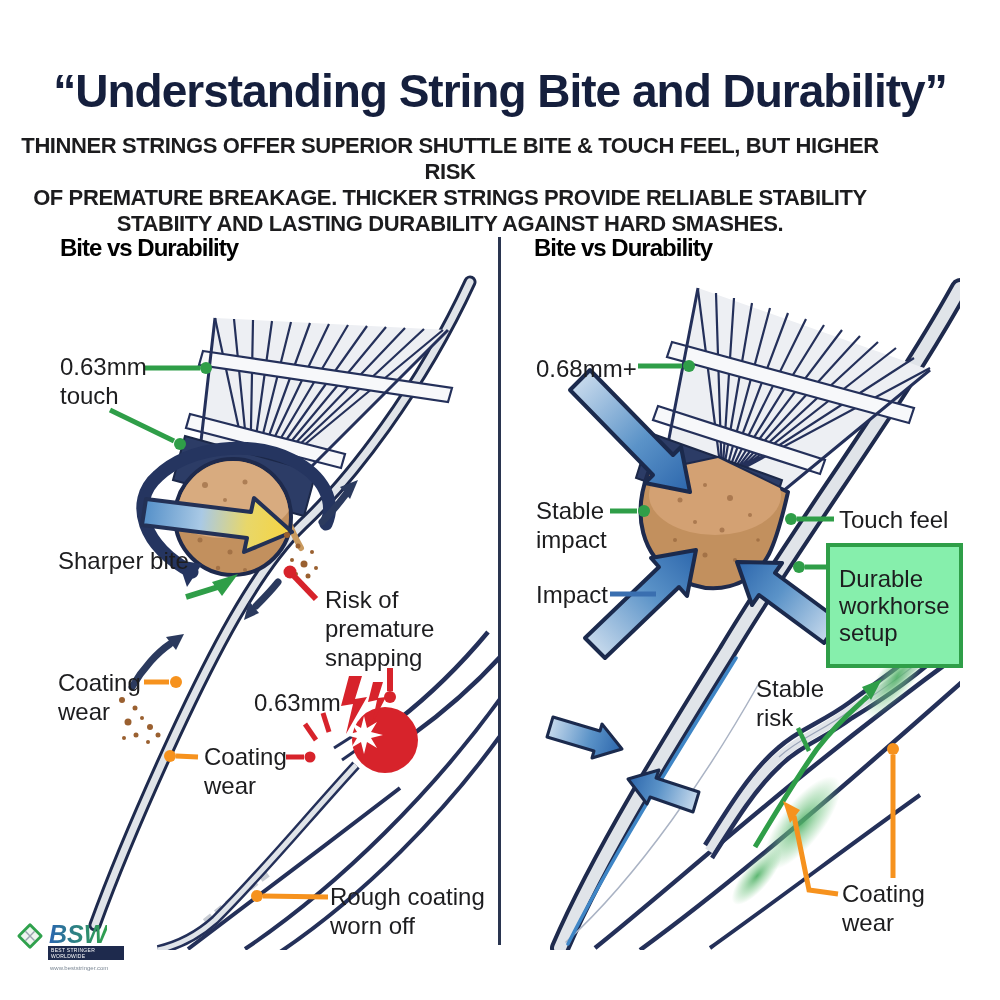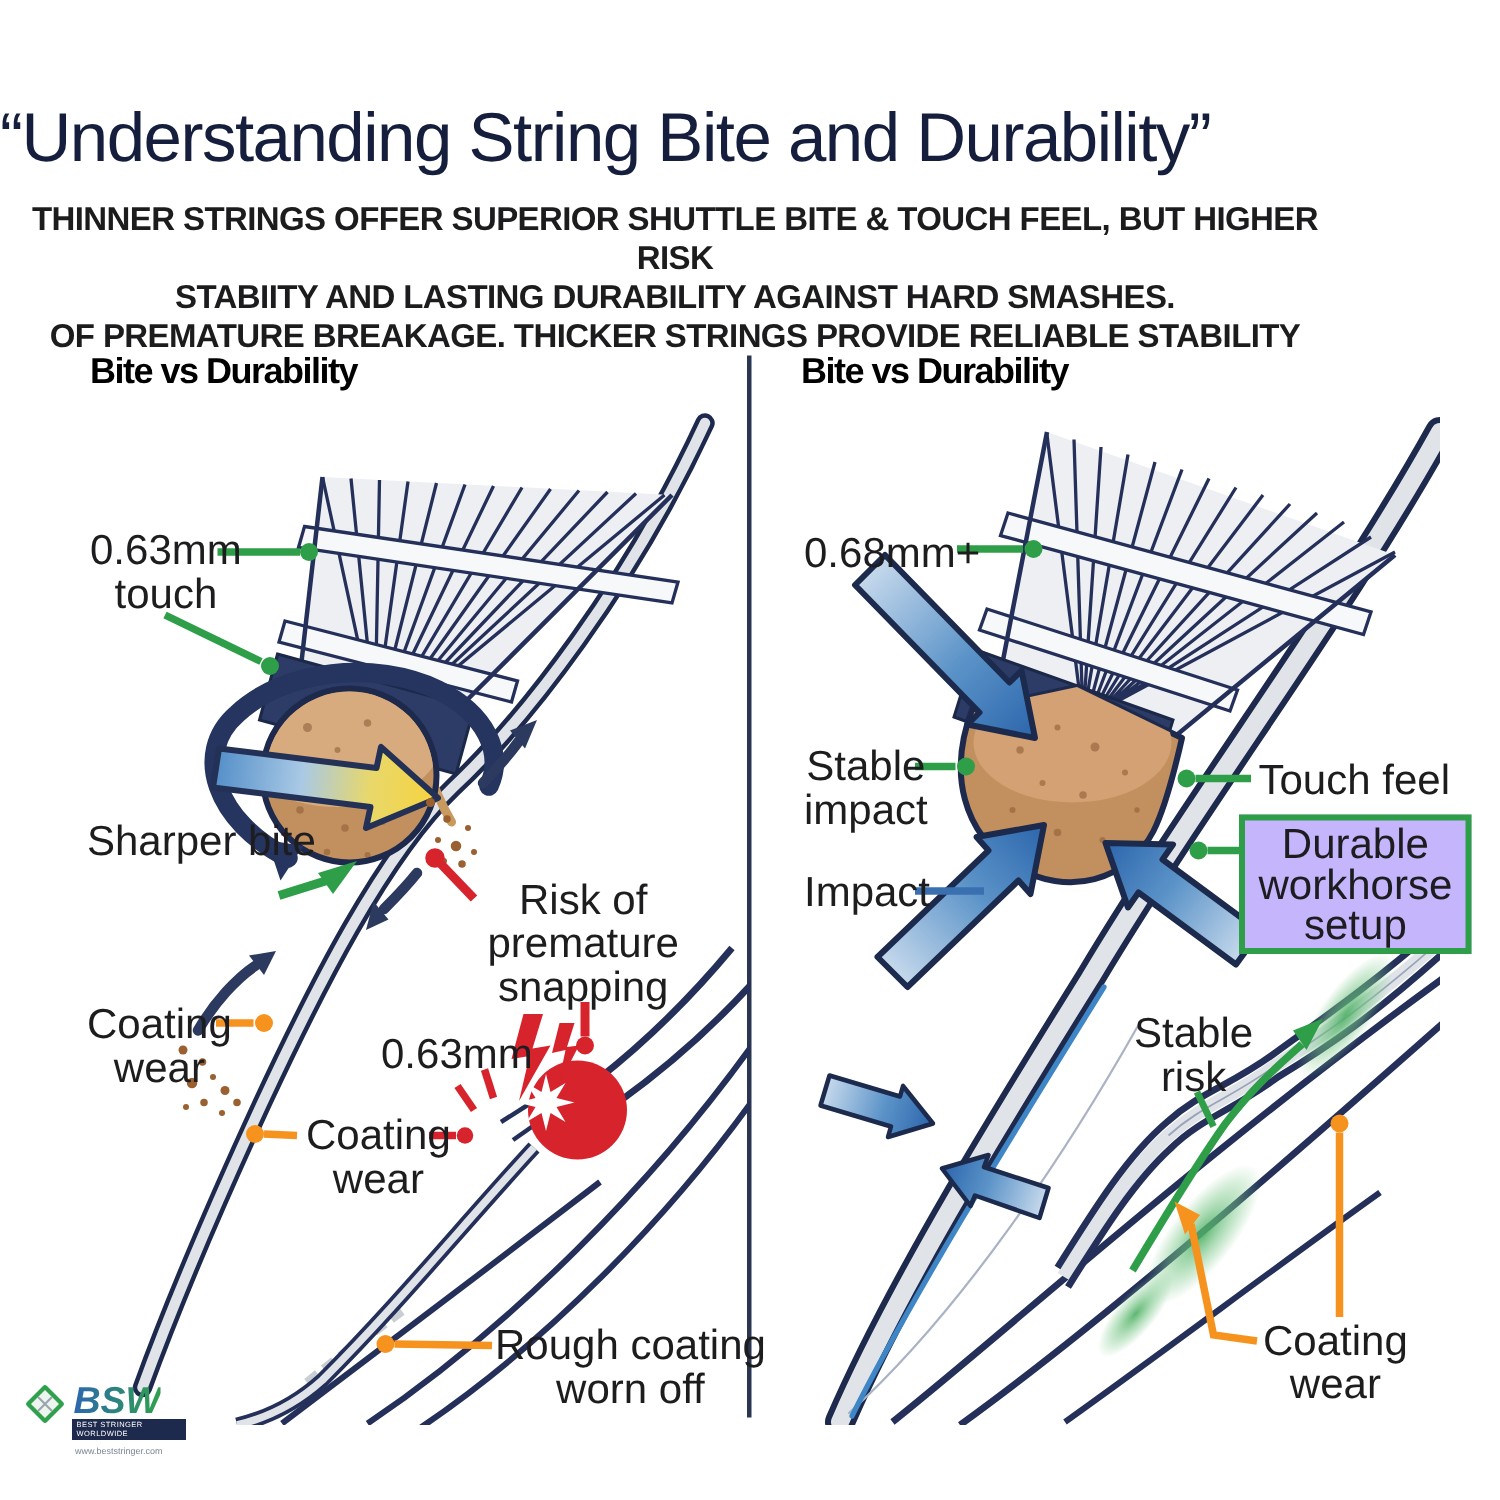--- a/index.html
+++ b/index.html
@@ -1,45 +1,45 @@
 <!DOCTYPE html>
 <html><head>
 <meta charset="utf-8">
 <style>
   html,body{margin:0;padding:0;background:#fff;}
   .page{position:relative;width:1000px;height:1000px;background:#ffffff;overflow:hidden;
         font-family:"Liberation Sans",sans-serif;}
-  .title{position:absolute;left:0;top:64px;width:1000px;text-align:left;
-         font-size:46px;font-weight:400;color:#151f3d;letter-spacing:-1px;}
+  .title{position:absolute;left:0;top:64px;width:1000px;text-align:center;
+         font-size:46px;font-weight:700;color:#151f3d;letter-spacing:-1px;}
   .subtitle{position:absolute;left:0;top:133px;width:900px;text-align:center;
             font-size:22px;font-weight:700;color:#1c1c1e;line-height:26px;letter-spacing:-0.4px;}
   .panel-heading{position:absolute;font-size:24px;font-weight:700;color:#000000;letter-spacing:-1px;}
   .divider{position:absolute;left:498px;top:237px;width:3px;height:708px;background:#2a3550;}
   .panel-svg{position:absolute;}
-  .lbl{position:absolute;font-size:28px;line-height:29px;color:#1d1d1f;white-space:pre-line;text-align:center;}
-  .lbl.box{border:4px solid #2f9e48;background:#c4b5fd;padding:2px 9px;line-height:27px;}
+  .lbl{position:absolute;font-size:24px;line-height:29px;color:#1d1d1f;white-space:pre-line;}
+  .lbl.box{border:4px solid #2f9e48;background:#86efac;padding:18px 9px;line-height:27px;}
   .logo{position:absolute;left:14px;top:920px;width:110px;}
   .logo-row{display:flex;gap:3px;}
   .logo-brand{font-size:25px;font-weight:700;font-style:italic;color:#2f9e48;
               background:linear-gradient(90deg,#2b66b0,#2fa14c);
               -webkit-background-clip:text;background-clip:text;-webkit-text-fill-color:transparent;}
   .logo-tag{margin-left:34px;margin-top:-6px;background:#1e2a4d;color:#ffffff;font-size:5px;
             padding:1px 3px;width:fit-content;letter-spacing:.3px;}
   .logo-url{margin-left:36px;margin-top:5px;font-size:6px;color:#7b8794;}
 </style>
 </head>
 <body>
 
 <div class="page">
 
   <div class="title">“Understanding String Bite and Durability”</div>
   <div class="subtitle">
     <div>THINNER STRINGS OFFER SUPERIOR SHUTTLE BITE &amp; TOUCH FEEL, BUT HIGHER RISK</div>
+    <div>OF PREMATURE BREAKAGE. THICKER STRINGS PROVIDE RELIABLE STABILITY</div>
     <div>STABIITY AND LASTING DURABILITY AGAINST HARD SMASHES.</div>
-    <div>OF PREMATURE BREAKAGE. THICKER STRINGS PROVIDE RELIABLE STABILITY</div>
   </div>
 
   <div class="panel-heading" style="left:60px;top:234px">Bite vs Durability</div>
   <div class="panel-heading" style="left:534px;top:234px">Bite vs Durability</div>
 
   <div class="divider"></div>
 
   <svg class="panel-svg" style="left:40px;top:230px" width="460" height="720" viewBox="0 0 460 720">
     <defs>
       <linearGradient id="swirlGrad" gradientUnits="userSpaceOnUse" x1="100" y1="285" x2="252" y2="302">

